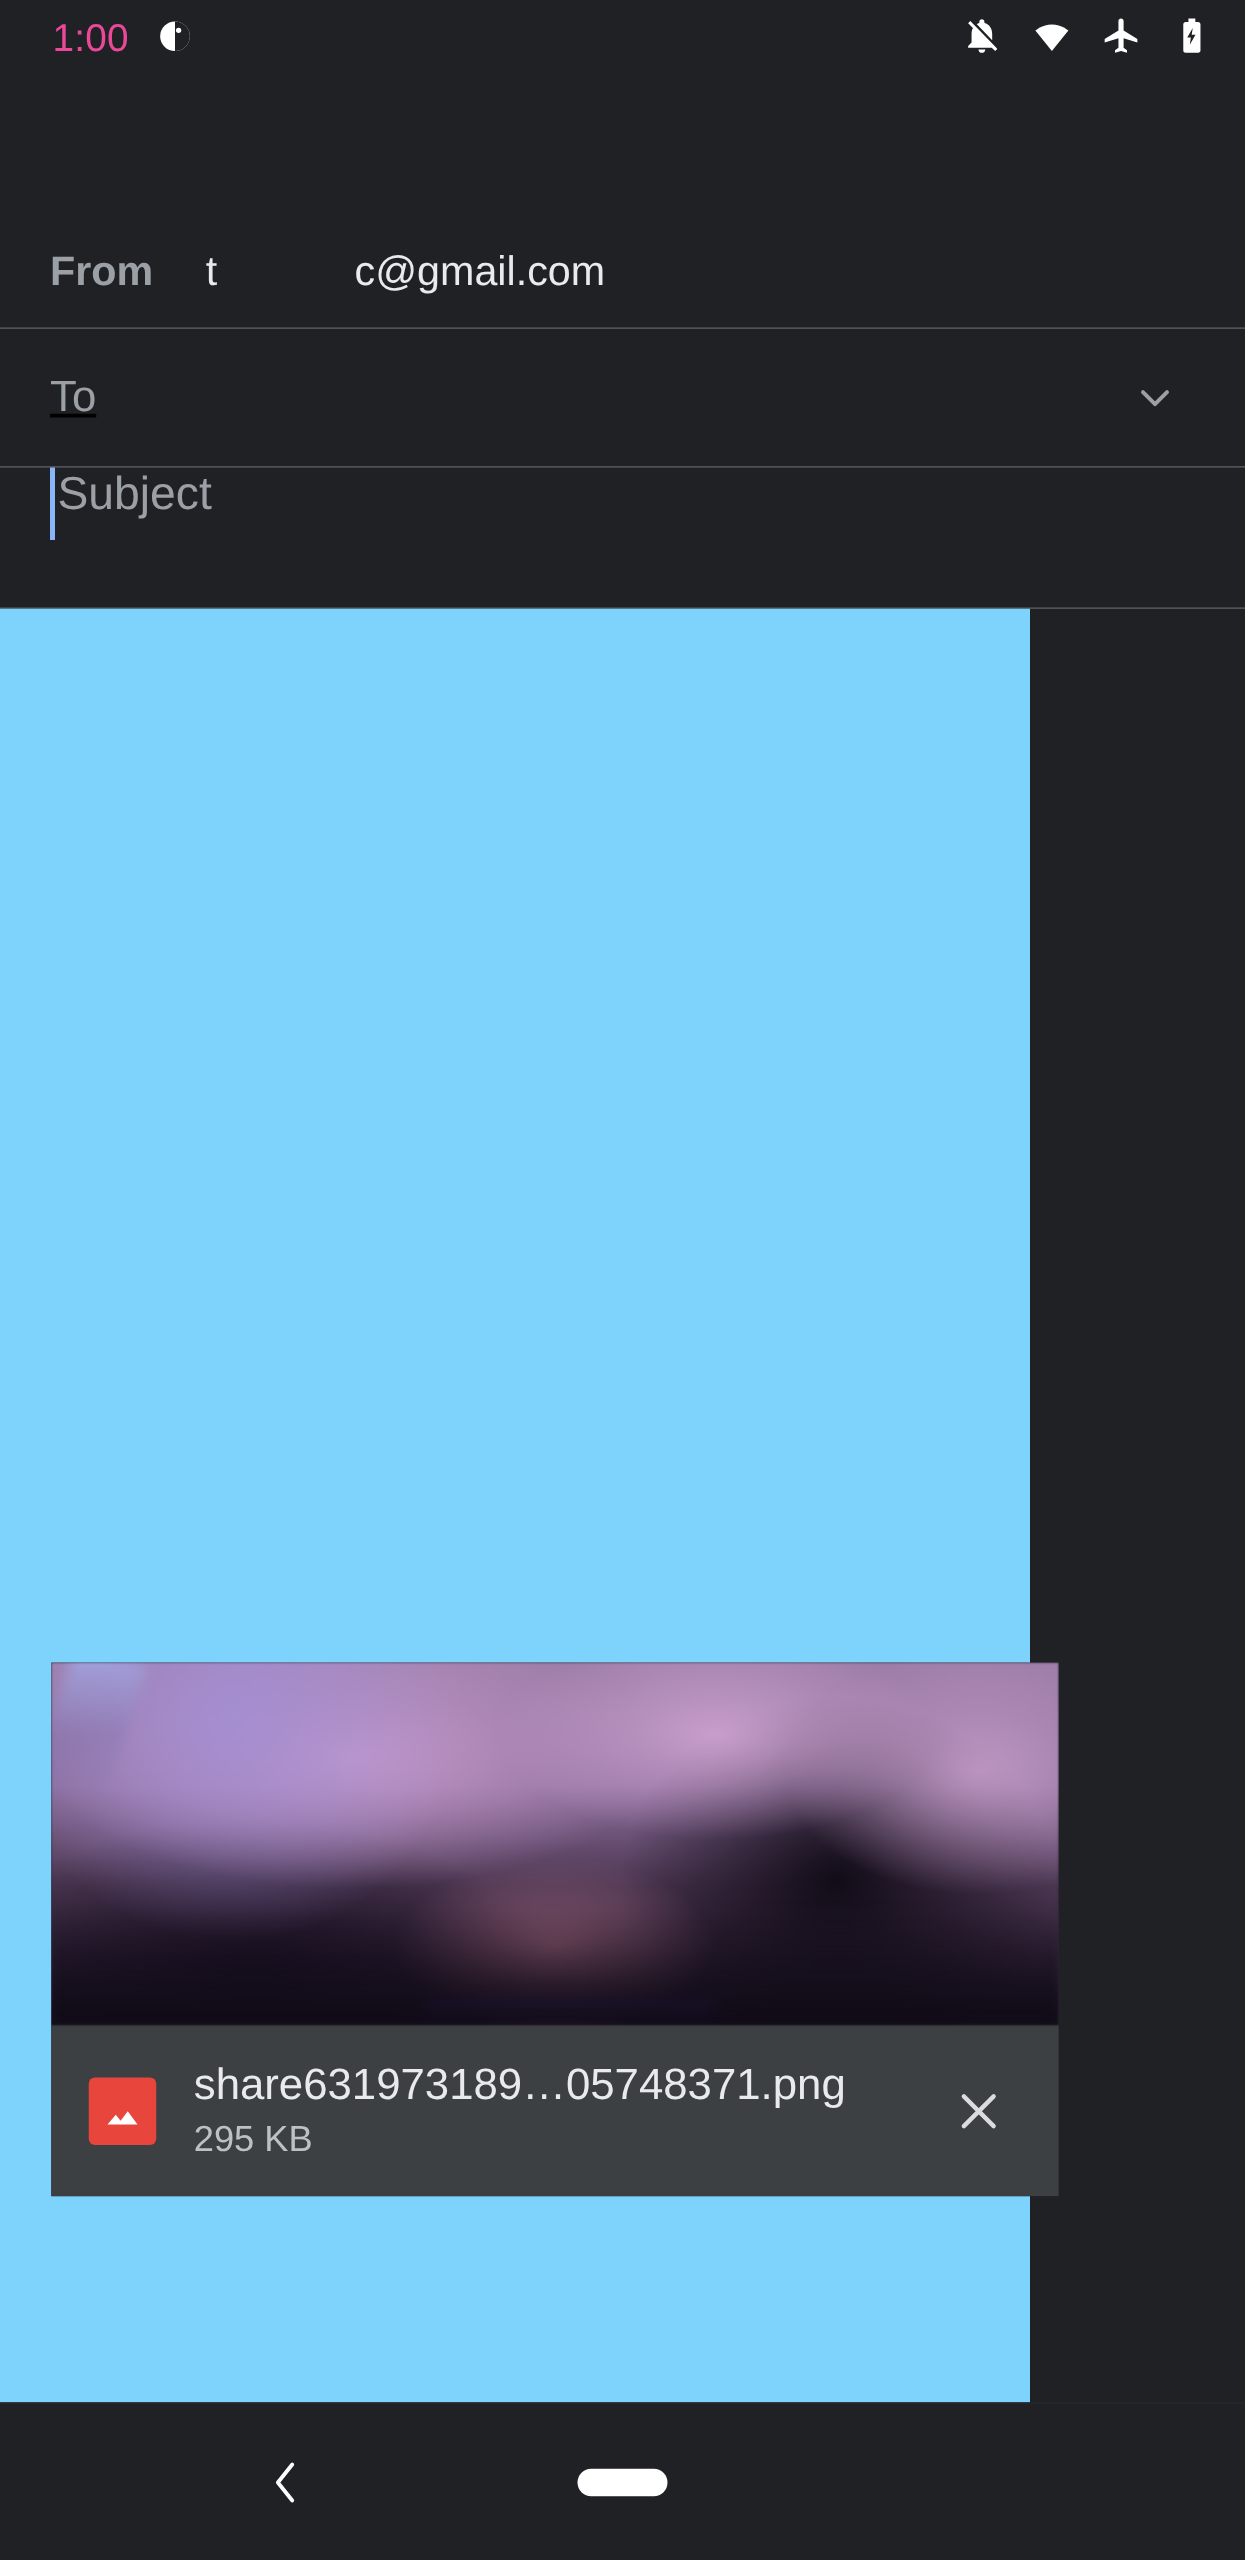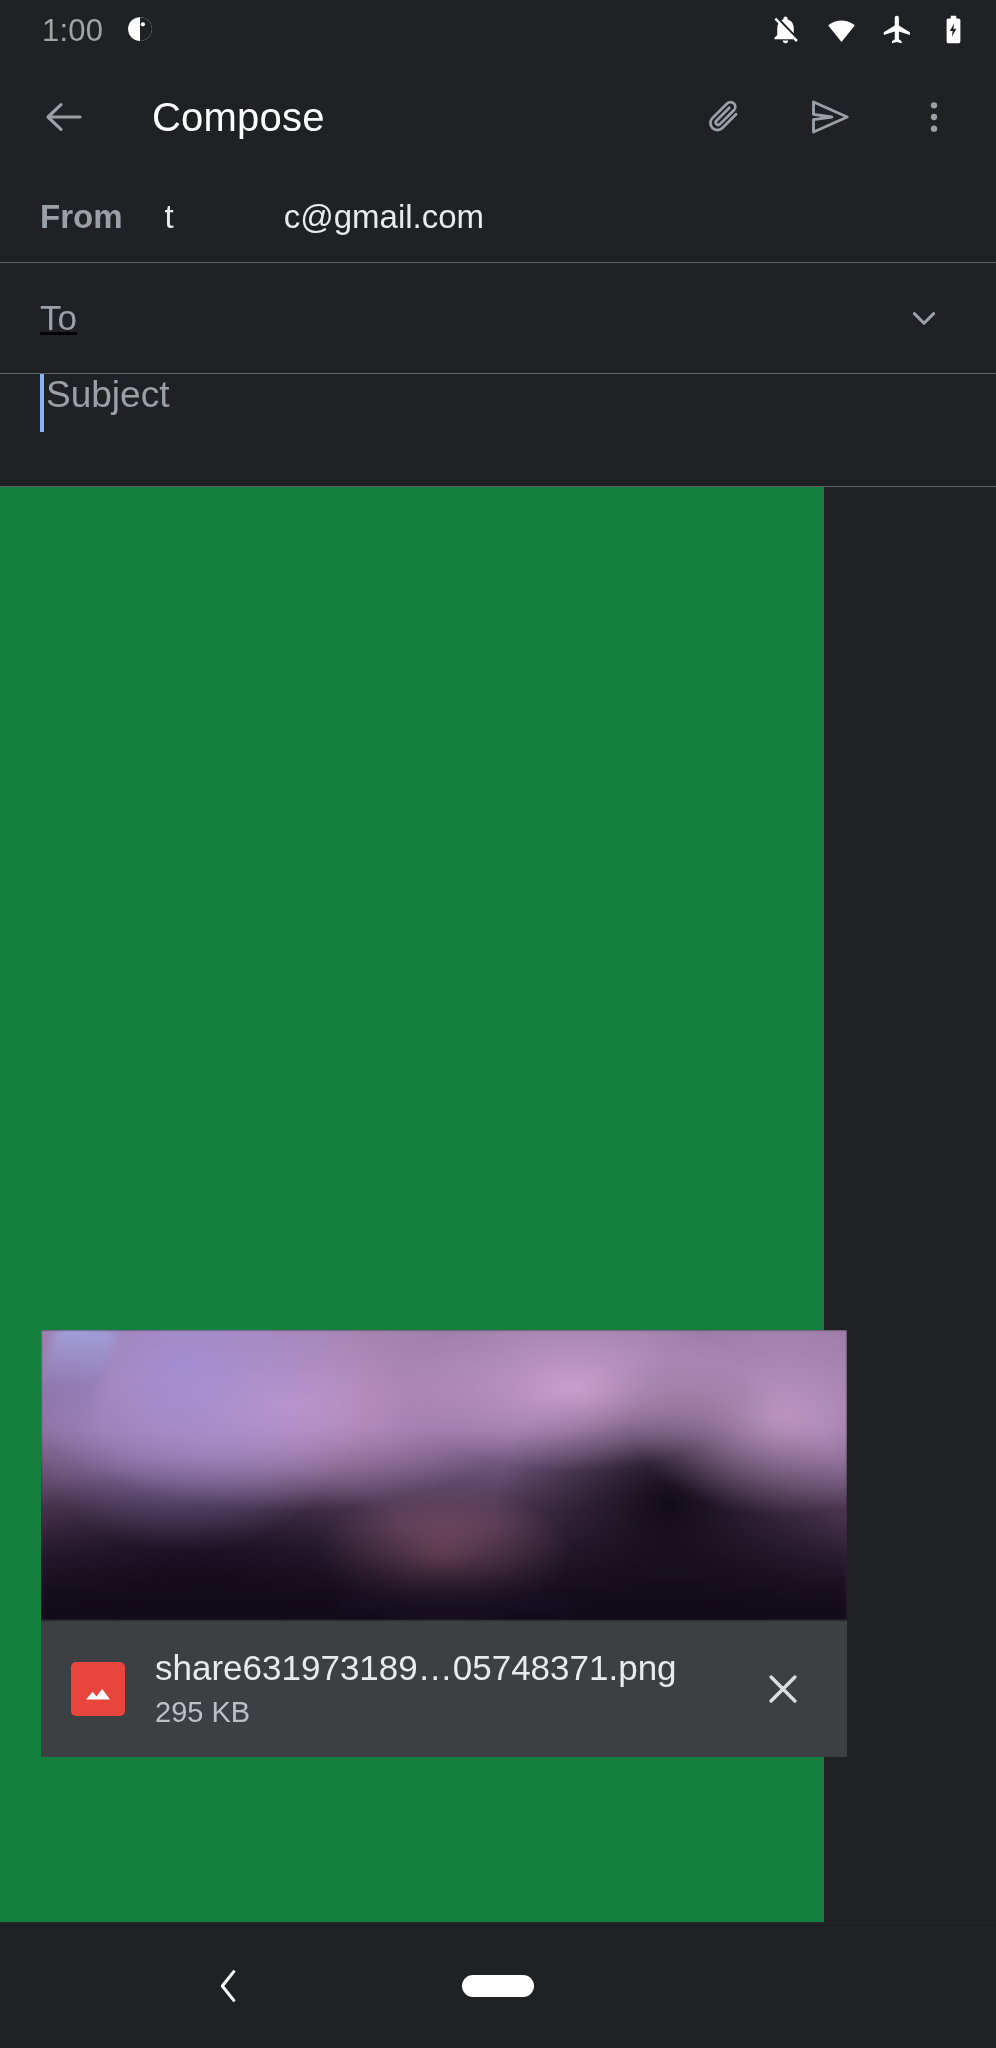--- a/index.html
+++ b/index.html
@@ -16,21 +16,21 @@
   }
 
   
   .statusbar {
     position:absolute; top:0; left:0; width:996px; height:62px;
     display:flex; align-items:center; justify-content:space-between;
     padding:0 26px 0 42px;
   }
   .status-left { display:flex; align-items:center; gap:22px; }
   .clock {
-    color:#a3a3a3; font-size:31px; font-weight:400; letter-spacing:0.2px;
+    color:#ec4899; font-size:31px; font-weight:400; letter-spacing:0.2px;
   }
   .status-right { display:flex; align-items:center; gap:23px; }
   .sicon { display:block; }
 
   
   .appbar {
     position:absolute; top:62px; left:0; width:996px; height:110px;
     display:flex; align-items:center;
   }
   .appbar-back {
@@ -91,21 +91,21 @@
     width:4px; height:58px; background:#8ab4f8;
     margin-right:2px;
   }
   .subject-placeholder {
     color:#9aa0a6; font-size:37px; font-weight:400;
   }
 
   
   .body-area {
     position:absolute; top:487px; left:0; width:824px; height:1435px;
-    background:#15803d;
+    background:#7dd3fc;
   }
 
   .attachment {
     position:absolute; top:843px; left:41px;
     width:806px; height:427px;
     overflow:hidden;
     background:#2a2430;
   }
   .thumb {
     position:relative;
@@ -221,47 +221,20 @@
       </span>
       <span class="sicon">
         <svg width="33" height="33" viewBox="0 0 24 24">
           <path fill="#ffffff" d="M15.67 4H14V2h-4v2H8.33C7.6 4 7 4.6 7 5.33v15.33C7 21.4 7.6 22 8.33 22h7.33c.74 0 1.34-.6 1.34-1.33V5.33C17 4.6 16.4 4 15.67 4z"></path>
           <path fill="#202124" d="M12.5 7.5l-3.2 5.6h2.1l-.6 4.2 3.3-5.8h-2.2z"></path>
         </svg>
       </span>
     </div>
   </div>
 
-  <div class="appbar">
-    <div class="appbar-back">
-      <svg width="48" height="48" viewBox="0 0 24 24">
-        <path fill="none" stroke="#9aa0a6" stroke-width="1.6" stroke-linecap="round" stroke-linejoin="round" d="M20 12H4.5M10.5 5.8 4 12l6.5 6.2"></path>
-      </svg>
-    </div>
-    <div class="appbar-title">Compose</div>
-    <div class="appbar-actions">
-      <div class="appbar-btn">
-        <svg width="44" height="44" viewBox="0 0 24 24">
-          <path fill="none" stroke="#9aa0a6" stroke-width="1.5" stroke-linecap="round" d="M17.5 10.5 10 18a3.8 3.8 0 0 1-5.4-5.4l8-8a2.6 2.6 0 0 1 3.7 3.7l-7.6 7.6a1.3 1.3 0 0 1-1.9-1.9l7-7"></path>
-        </svg>
-      </div>
-      <div class="appbar-btn">
-        <svg width="46" height="46" viewBox="0 0 24 24">
-          <path fill="none" stroke="#9aa0a6" stroke-width="1.5" stroke-linejoin="round" d="M3.4 4.2 21 12 3.4 19.8 3.4 13.4 13 12 3.4 10.6z"></path>
-        </svg>
-      </div>
-      <div class="appbar-btn">
-        <svg width="40" height="40" viewBox="0 0 24 24">
-          <circle cx="12" cy="5" r="1.9" fill="#9aa0a6"></circle>
-          <circle cx="12" cy="12" r="1.9" fill="#9aa0a6"></circle>
-          <circle cx="12" cy="19" r="1.9" fill="#9aa0a6"></circle>
-        </svg>
-      </div>
-    </div>
-  </div>
 
   <div class="field-from">
     <span class="from-label">From</span>
     <span class="from-value">t            c@gmail.com</span>
   </div>
   <div class="divider d1"></div>
 
   <div class="field-to">
     <span class="to-placeholder">To</span>
     <div class="to-chevron">

